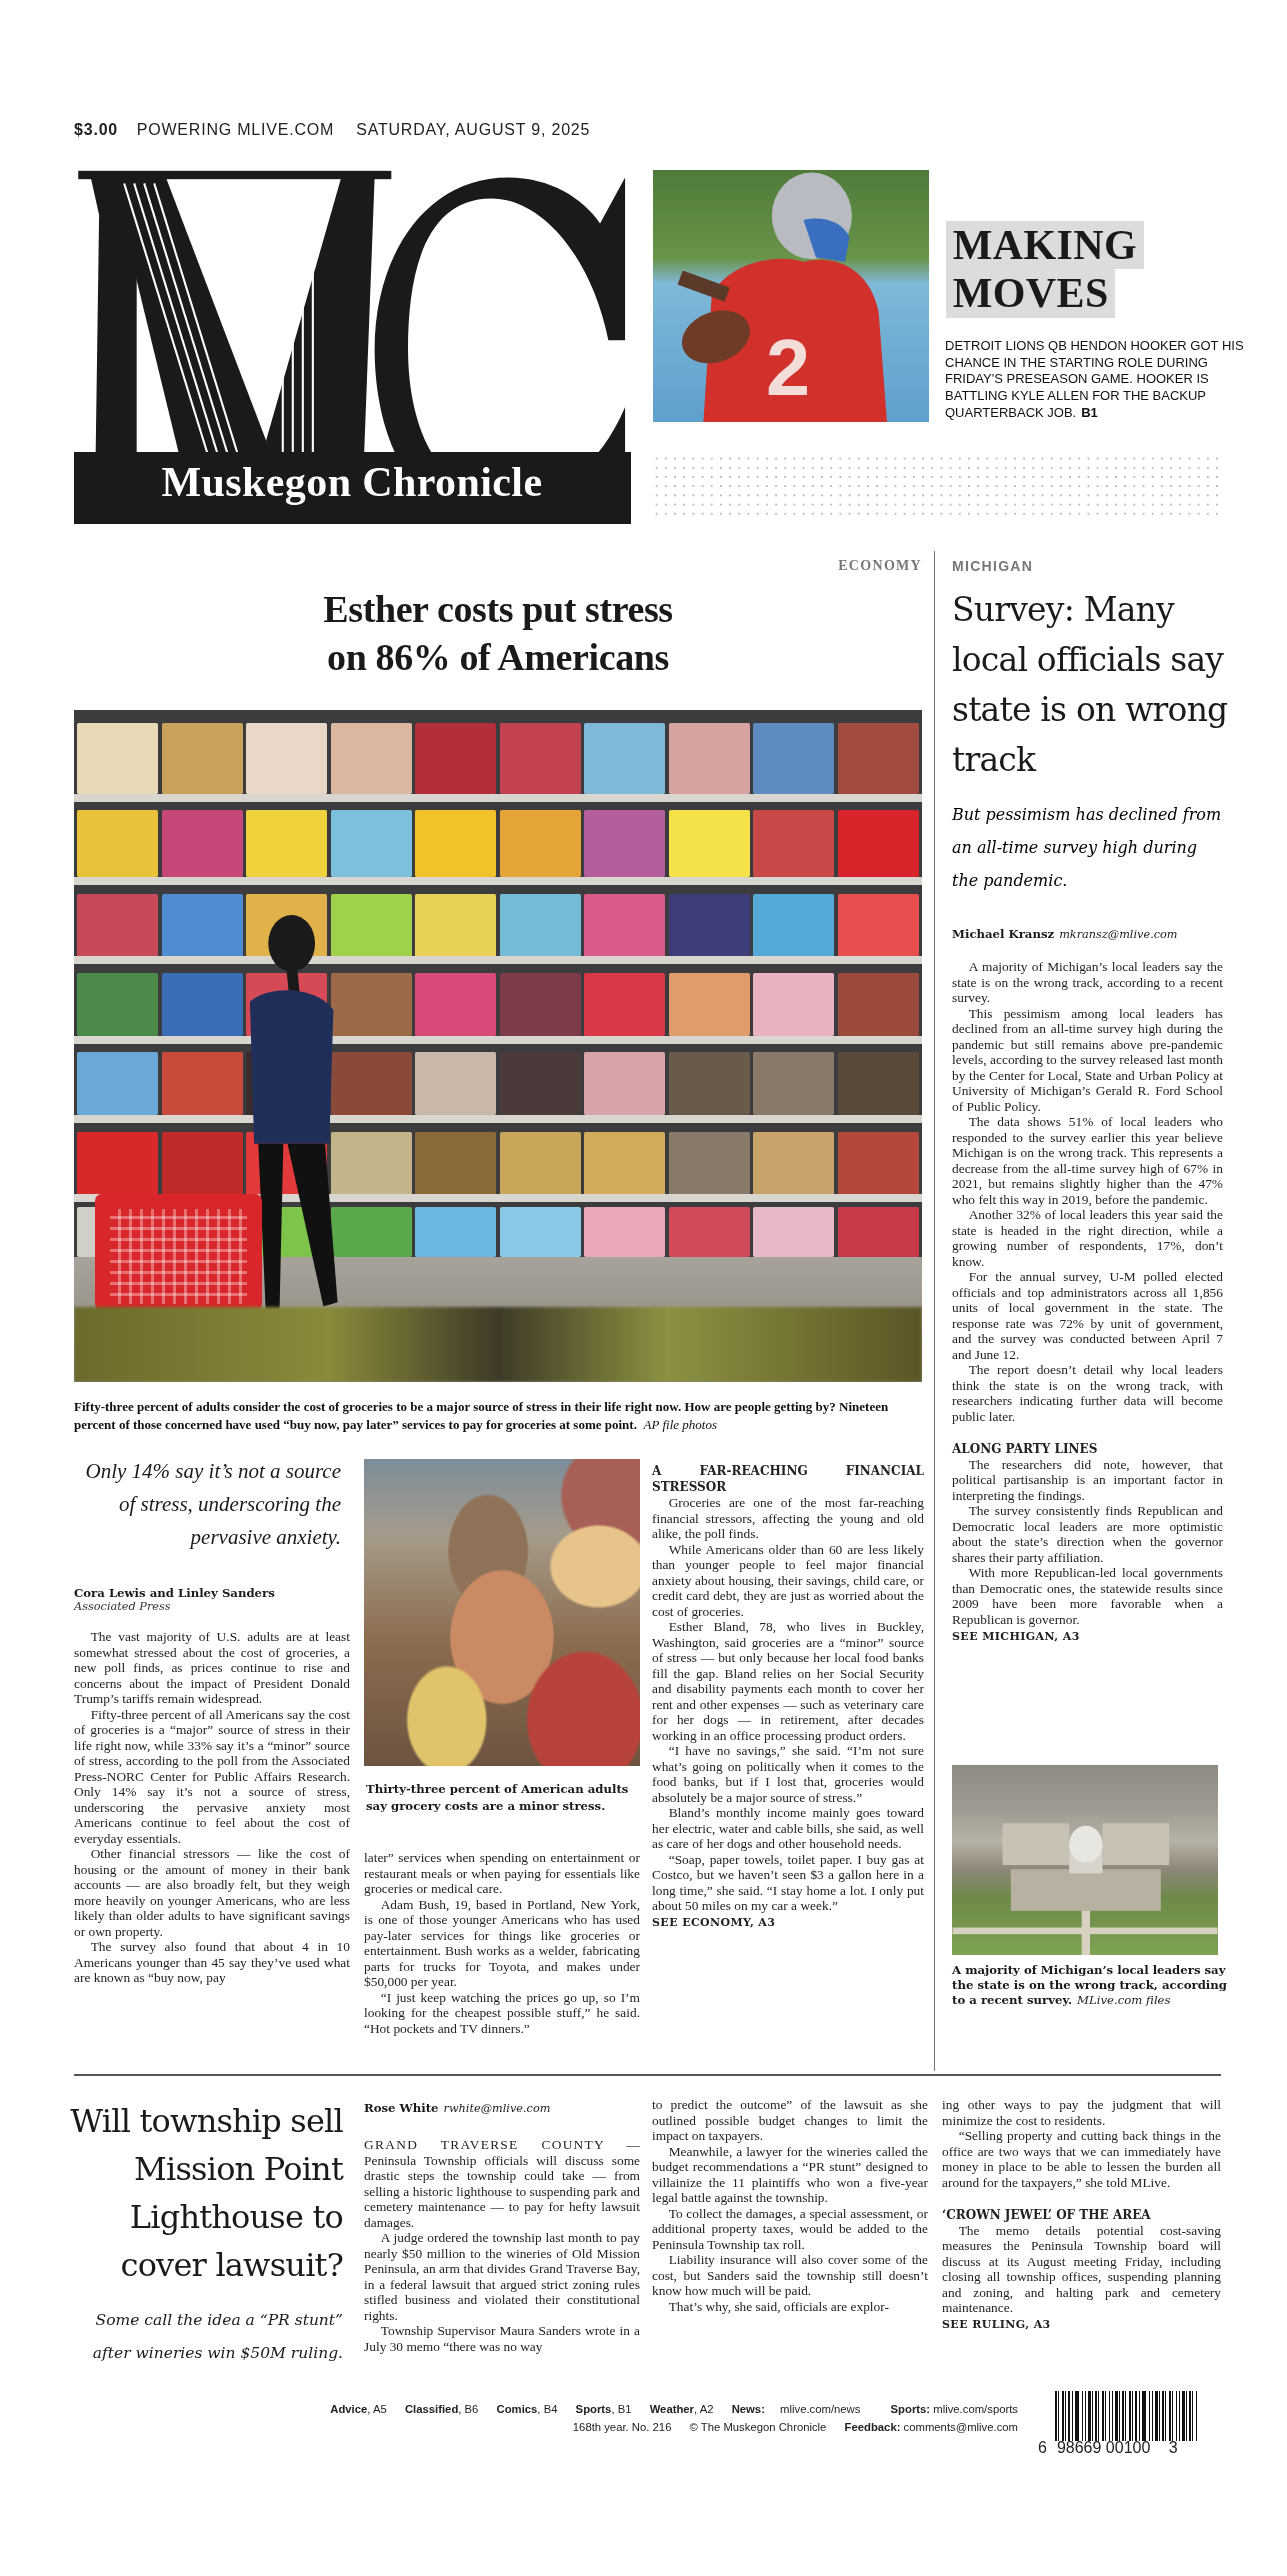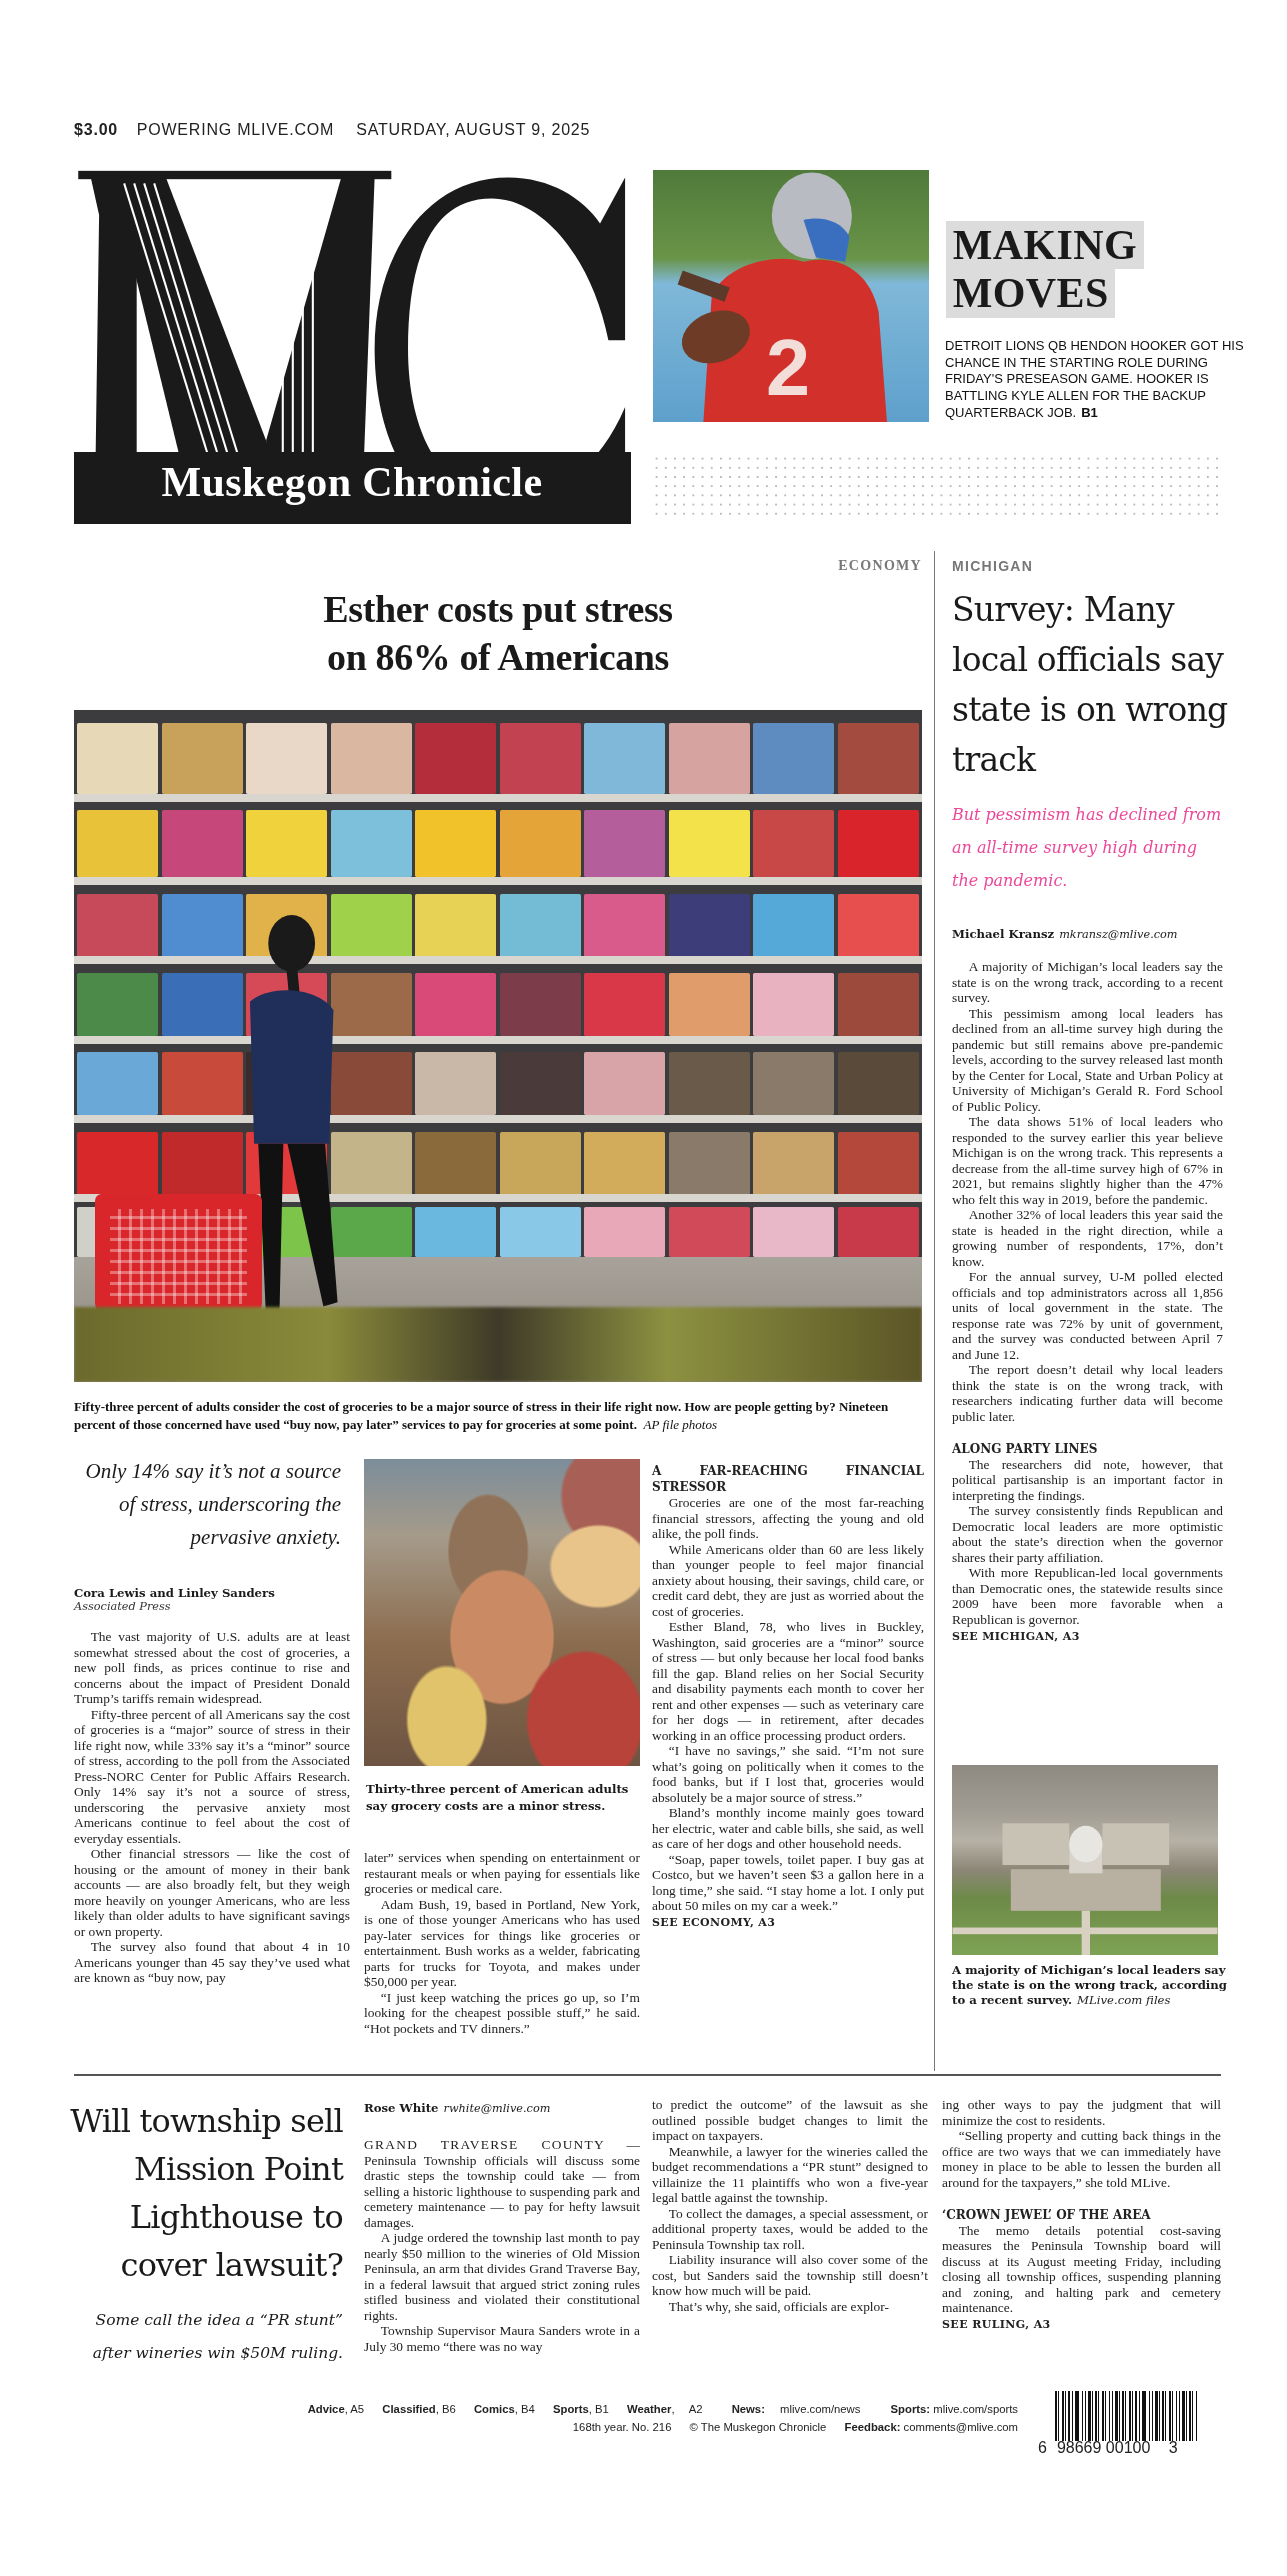--- a/index.html
+++ b/index.html
@@ -73,21 +73,21 @@
                 radial-gradient(ellipse at 90% 12%, #a86056 0 14%, transparent 15%),
                 linear-gradient(180deg, #7c8d9a 0%, #a59b8a 25%, #8b6c4e 60%, #6d5442 100%); }
   .potato-caption { left: 366px; top: 1781px; width: 276px; font-family: "DejaVu Serif", serif; font-weight: bold; font-size: 11.7px; line-height: 16.7px; }
 
   .col2 { left: 364px; top: 1850px; width: 276px; }
   .col3 { left: 652px; top: 1463px; width: 272px; }
 
   
   .mi-kicker { left: 952px; top: 558px; }
   .mi-head { left: 952px; top: 585px; width: 276px; font-family: "DejaVu Serif", serif; font-size: 33px; line-height: 50px; letter-spacing: -0.8px; color: #1a1a1a; }
-  .mi-deck { left: 952px; top: 798px; width: 276px; font-family: "DejaVu Serif", serif; font-style: italic; font-size: 16px; line-height: 33px; color: #ec4899; }
+  .mi-deck { left: 952px; top: 798px; width: 276px; font-family: "DejaVu Serif", serif; font-style: italic; font-size: 16px; line-height: 33px; color: #000000; }
   .mi-by { left: 952px; top: 927px; width: 276px; }
   .col4 { left: 952px; top: 959px; width: 271px; }
 
   .capitol-photo { left: 952px; top: 1765px; width: 266px; height: 190px; overflow: hidden;
     background: linear-gradient(180deg, #8e8a82 0%, #a19d94 25%, #b7b2a6 40%, #8d8778 55%, #6d8a48 70%, #7ea354 100%); }
   .capitol-caption { left: 952px; top: 1963px; width: 276px; font-family: "DejaVu Serif", serif; font-weight: bold; font-size: 11.7px; line-height: 15px; }
   .capitol-caption i { font-weight: normal; font-style: italic; margin-left: 5px; }
 
   
   .bt-head { left: 67px; top: 2097px; width: 276px; text-align: right; font-family: "DejaVu Serif", serif; font-size: 32px; line-height: 48px; letter-spacing: -0.8px; }
@@ -376,21 +376,21 @@
   <h4>‘CROWN JEWEL’ OF THE AREA</h4>
   <p>The memo details potential cost-saving measures the Peninsula Township board will discuss at its August meeting Friday, including closing all township offices, suspending planning and zoning, and halting park and cemetery maintenance.</p>
   <div class="see">SEE RULING, A3</div>
 </div>
 
 <div class="abs footer1">
   <span><b>Advice</b>, <span style="margin:0">A5</span></span>
   <span><b>Classified</b>, <span style="margin:0">B6</span></span>
   <span><b>Comics</b>, <span style="margin:0">B4</span></span>
   <span><b>Sports</b>, <span style="margin:0">B1</span></span>
-  <span><b>Weather</b>, <span style="margin:11px">A2</span></span>
+  <span><b>Weather</b>, <span style="margin:0">A2</span></span>
   <span><b>News:</b> <span style="margin:12px">mlive.com/news</span></span>
   <span><b>Sports:</b> <span style="margin:0">mlive.com/sports</span></span>
 </div>
 <div class="abs footer2">
   <span>168th year. No. 216</span>
   <span>© The Muskegon Chronicle</span>
   <span><b>Feedback:</b> <span style="margin:0">comments@mlive.com</span></span>
 </div>
 
 <div class="abs barcode"></div>

